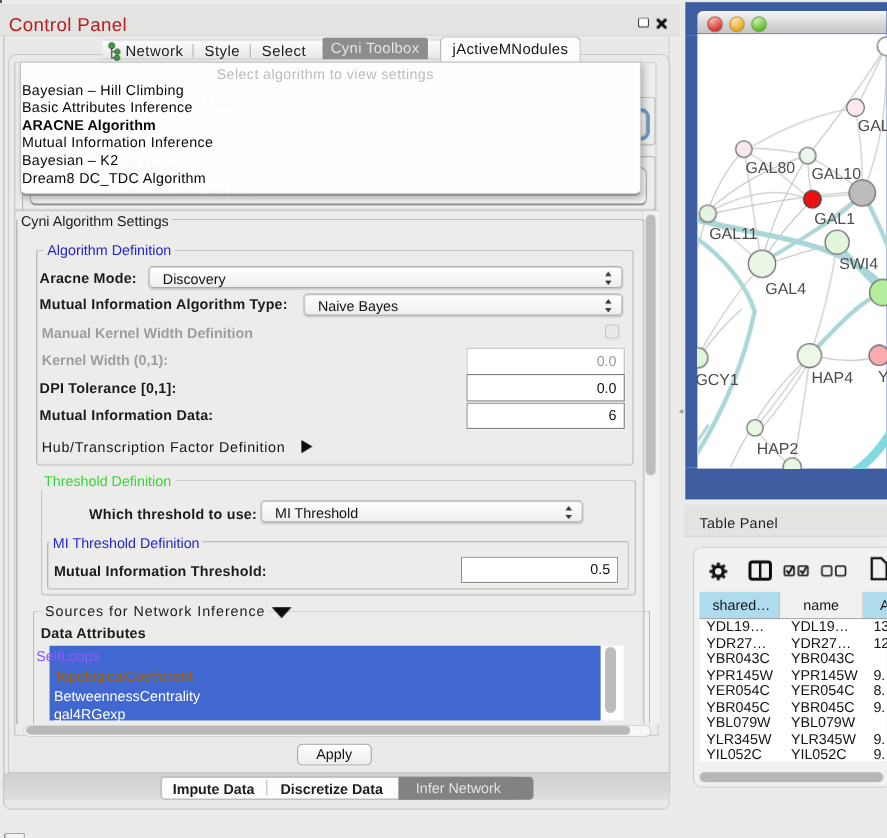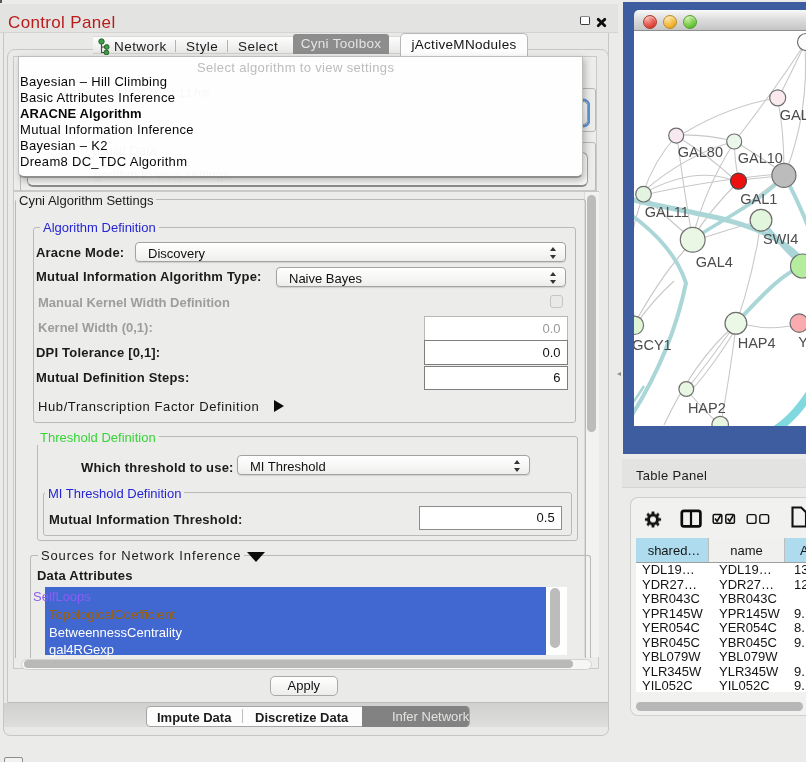--- a/index.html
+++ b/index.html
@@ -106,21 +106,21 @@
   <div class="abs combo" style="left:276px;top:267px;width:289.7px;height:19.5px;">
       <span class="ctext">Naive Bayes</span>
       <span class="spin"></span>
     </div>
   <div class="abs graylbl" style="left:38px;top:294.5px;">Manual Kernel Width Definition</div>
   <div class="abs" style="left:550px;top:295px;width:13px;height:13px;background:#e9e9e8;border:1px solid #c5c5c3;border-radius:3px;box-sizing:border-box;"></div>
   <div class="abs graylbl" style="left:38px;top:319.5px;">Kernel Width (0,1):</div>
   <div class="abs field" style="left:424px;top:315.5px;width:143.5px;height:24.5px;border-color:#b8b8b6;color:#999;line-height:23px;">0.0</div>
   <div class="abs boldlbl" style="left:36px;top:344.5px;">DPI Tolerance [0,1]:</div>
   <div class="abs field" style="left:424px;top:340px;width:143.5px;height:25px;line-height:23px;">0.0</div>
-  <div class="abs boldlbl" style="left:36px;top:369.5px;">Mutual Definition Steps:</div>
+  <div class="abs boldlbl" style="left:36px;top:369.5px;">Mutual Information Data:</div>
   <div class="abs field" style="left:424px;top:365.5px;width:143.5px;height:24px;line-height:22px;">6</div>
   <div class="abs" style="left:38px;top:398.5px;font-size:13px;letter-spacing:0.6px;color:#161616;white-space:nowrap;">Hub/Transcription Factor Definition</div>
   <div class="abs" style="left:274px;top:399.5px;width:0;height:0;border-top:6.5px solid transparent;border-bottom:6.5px solid transparent;border-left:10px solid #0c0c0c;"></div>
 
   <div class="abs grpbox" style="left:37px;top:436px;width:539px;height:103px;"></div>
   <div class="abs grplabel" style="left:37px;top:430px;color:#38d538;">Threshold Definition</div>
   <div class="abs boldlbl" style="left:81px;top:460px;">Which threshold to use:</div>
   <div class="abs combo" style="left:237px;top:455px;width:293px;height:20px;">
       <span class="ctext">MI Threshold</span>
       <span class="spin"></span>
@@ -144,21 +144,21 @@
   <div class="abs hsb"></div>
   <div class="abs hsbthumb"></div>
 
   <div class="abs" style="left:8px;top:702px;width:600px;height:1px;background:#bcbcba;"></div>
   <div class="abs" style="left:4px;top:703px;width:604px;height:24px;background:linear-gradient(#d0d0cf,#dededd);"></div>
   <div class="abs applybtn">Apply</div>
   <div class="abs btabbar"></div>
   <div class="abs" style="left:156.8px;top:709.5px;font-size:13px;font-weight:bold;color:#1c1c1c;">Impute Data</div>
   <div class="abs" style="left:241.6px;top:709px;width:1px;height:14px;background:#bdbdbd;"></div>
   <div class="abs" style="left:255px;top:709.5px;font-size:13px;font-weight:bold;color:#1c1c1c;">Discretize Data</div>
-  <div class="abs" style="left:362.2px;top:706px;width:107.2px;height:21px;background:#828282;border-radius:0 4px 4px 0;color:#e3e3e1;font-size:13px;text-align:right;line-height:21px;">Infer Network</div>
+  <div class="abs" style="left:362.2px;top:706px;width:107.2px;height:21px;background:#828282;border-radius:0 4px 4px 0;color:#e3e3e1;font-size:13px;text-align:left;line-height:21px;padding-left:16px;">Infer Network</div>
 
   <div class="abs popup">
     <div class="ghost" style="left:42px;top:29px;font-family:Liberation Mono, monospace;">Inference Algorithm</div>
     <div class="ghost" style="left:78px;top:86px;">Build Data</div>
     <div class="ghost" style="left:75px;top:110px;">gorithm to view settings</div>
     <div class="pitem" style="top:3px;left:178px;letter-spacing:0.35px;color:#bcbcbc;">Select algorithm to view settings</div>
     <div class="pitem" style="top:16.5px;">Bayesian – Hill Climbing</div>
     <div class="pitem" style="top:32.5px;">Basic Attributes Inference</div>
     <div class="pitem" style="top:48.8px;font-weight:bold;letter-spacing:0.1px;">ARACNE Algorithm</div>
     <div class="pitem" style="top:64.8px;">Mutual Information Inference</div>

